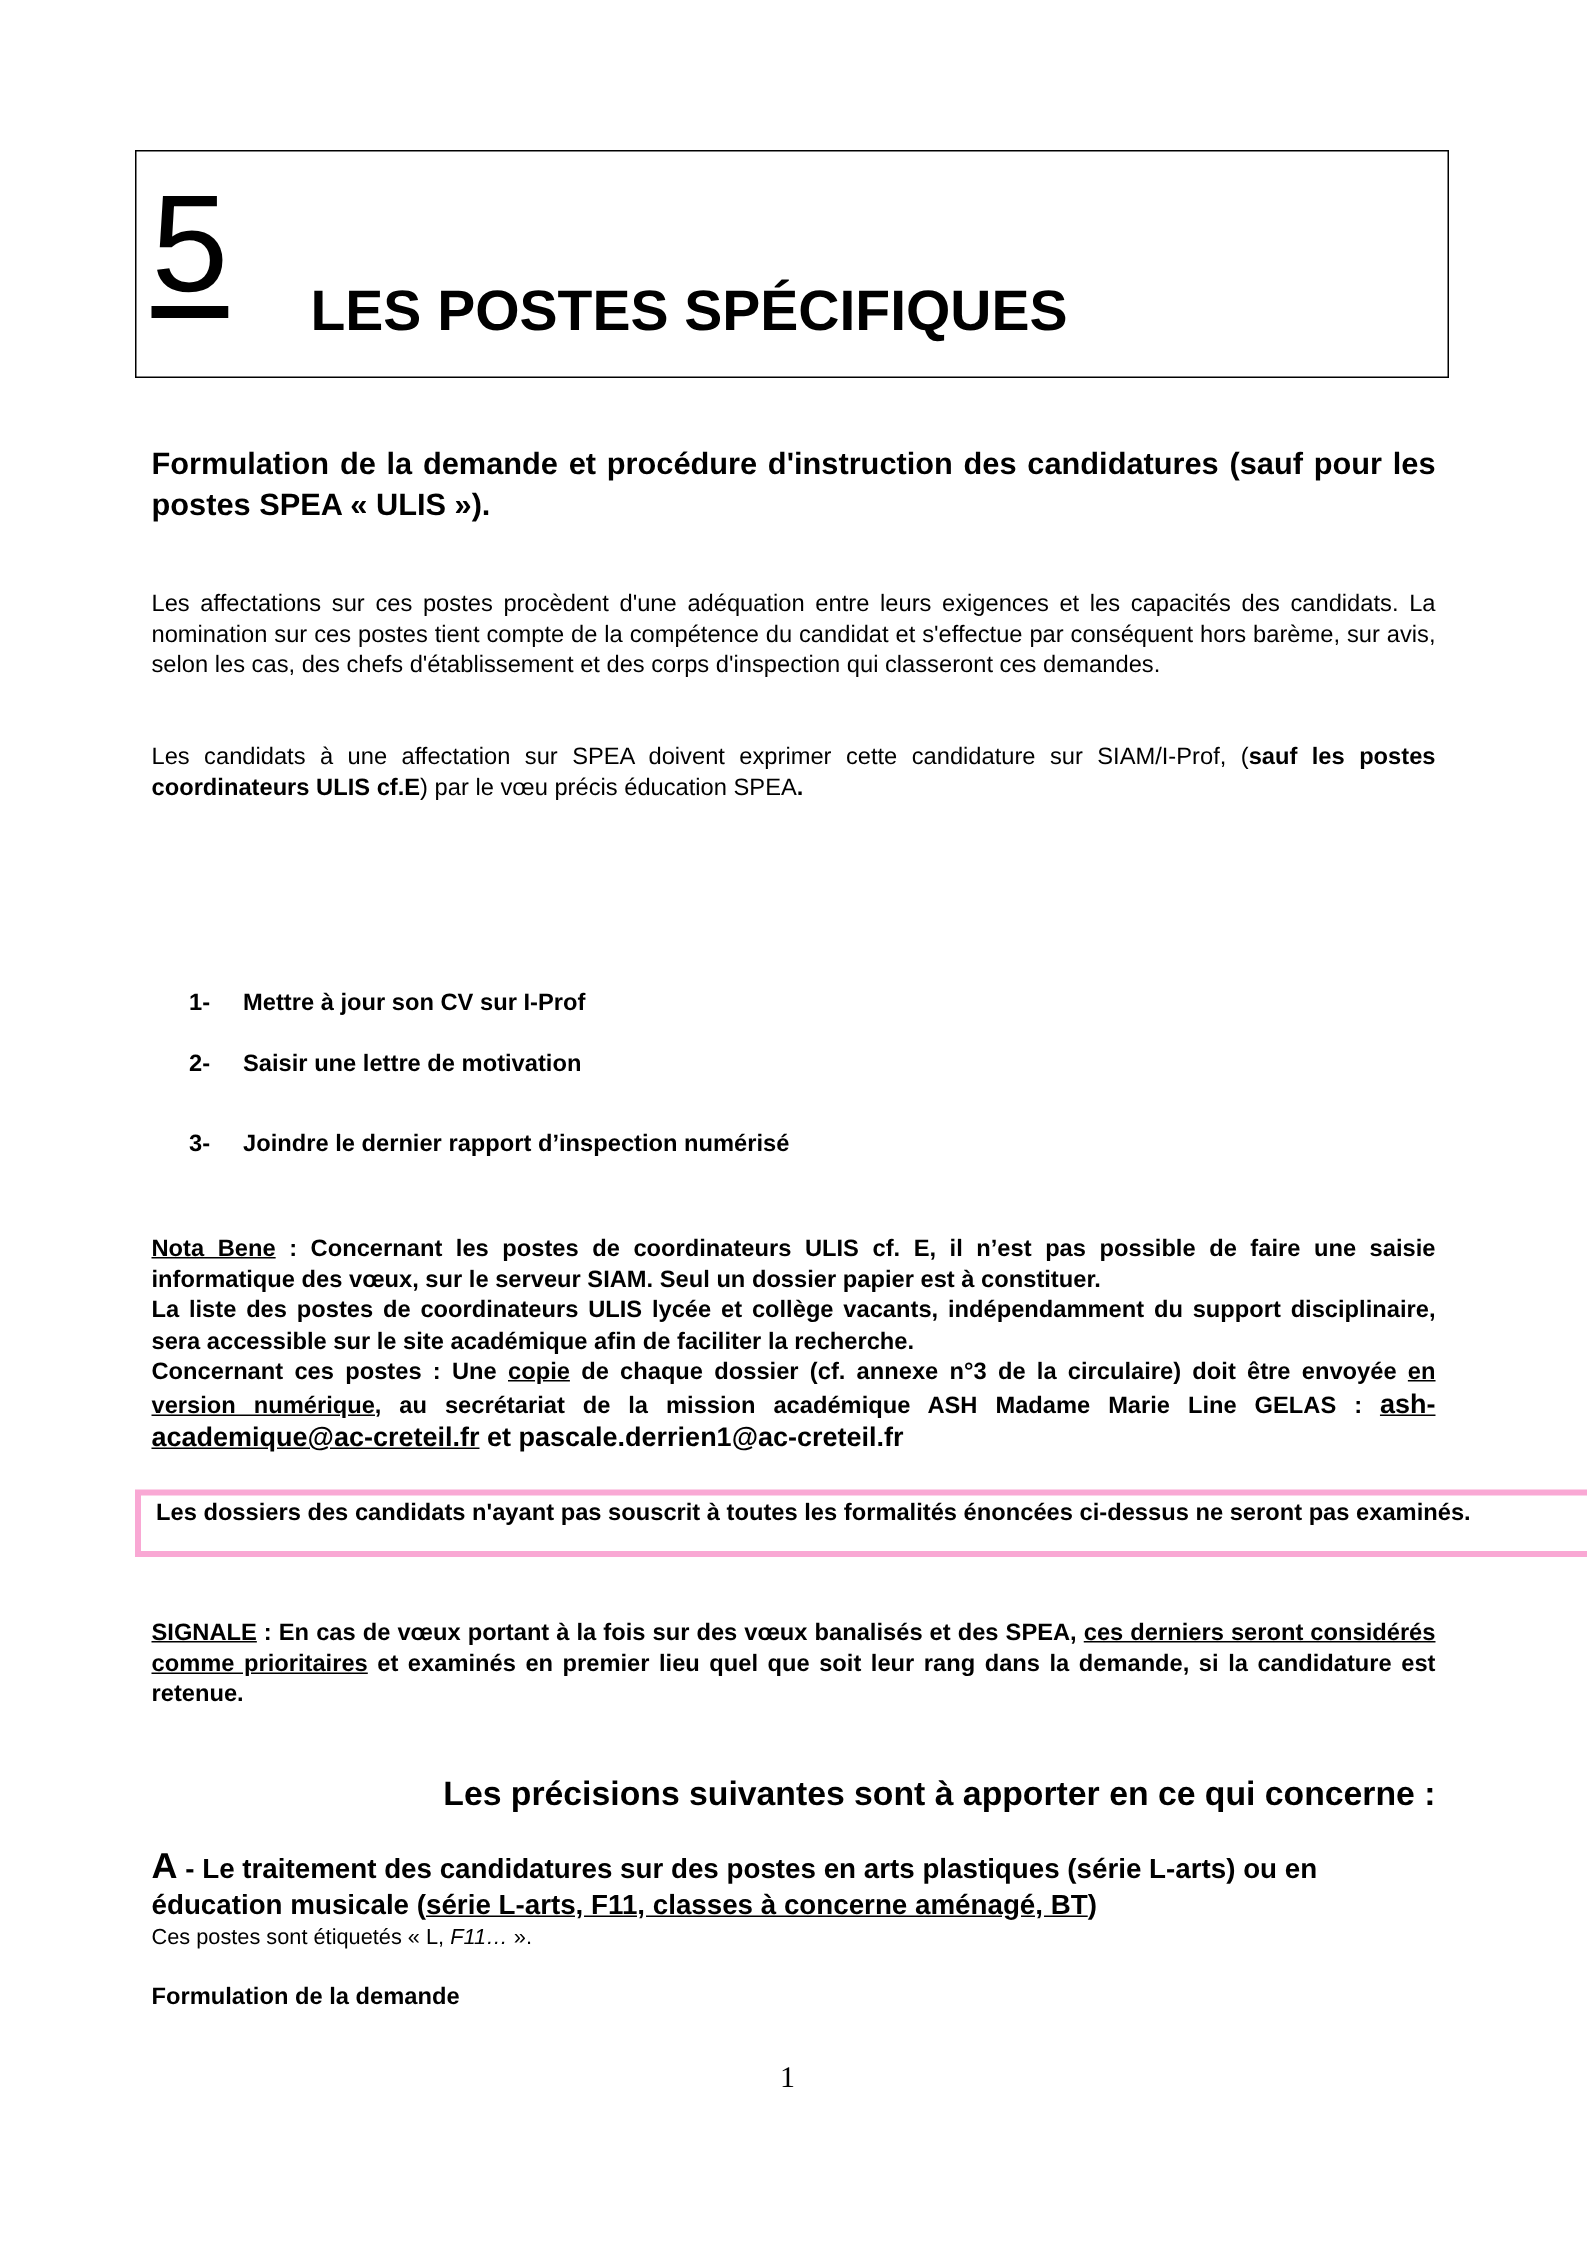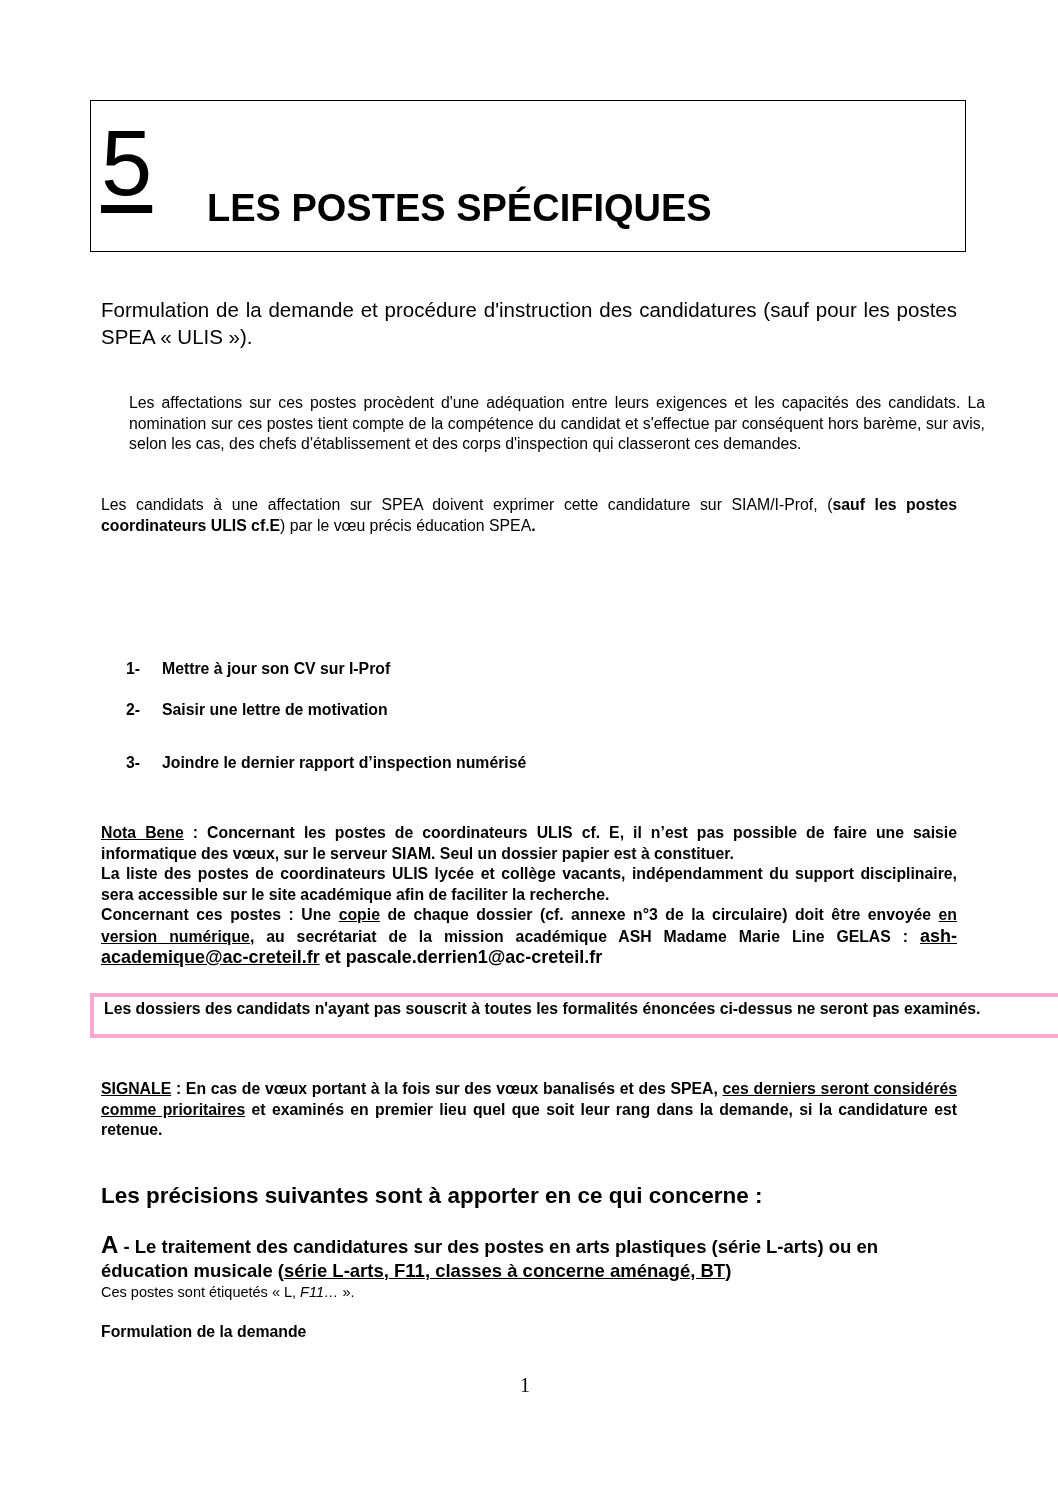--- a/index.html
+++ b/index.html
@@ -17,37 +17,37 @@
       position: absolute; left: 10px; top: 16px;
       font-size: 92px; line-height: 1; font-weight: normal;
       text-decoration: underline; text-decoration-thickness: 8px; text-underline-offset: 10px;
     }
     .chapter-title {
       position: absolute; left: 116px; top: 88px;
       font-size: 38px; font-weight: bold; line-height: 1;
     }
 
     .block { position: absolute; left: 101px; width: 856px; }
-    .h-section { font-size: 20.5px; font-weight: normal; line-height: 27px; text-align: justify; }
+    .h-section { font-size: 20.5px; font-weight: bold; line-height: 27px; text-align: justify; }
     .para { font-size: 15.8px; line-height: 20.5px; text-align: justify; }
     .para-bold { font-size: 15.8px; line-height: 20.5px; text-align: justify; font-weight: bold; }
     b { font-weight: bold; }
     u { text-decoration: underline; }
     .email { font-size: 18px; }
 
     .steps { position: absolute; left: 126px; width: 600px; font-size: 15.8px; font-weight: bold; }
     .step { position: absolute; left: 0; white-space: nowrap; }
     .step-num { display: inline-block; width: 36px; }
 
     .boxed {
       position: absolute; left: 90px; top: 993px; width: 1004px; height: 45px;
       border: 4px solid #f9a8d4; box-sizing: border-box; padding: 2px 10px 0 10px;
     }
 
-    .h-big { font-size: 22.5px; font-weight: bold; line-height: 1; white-space: nowrap; }
+    .h-big { font-size: 22.5px; font-weight: bold; line-height: 1; white-space: nowrap; text-align: right; }
     .h-a { font-size: 18.5px; font-weight: bold; line-height: 24px; }
     .h-a .letter { font-size: 24px; }
     .small-note { font-size: 14.5px; line-height: 18px; }
     .sub-h { font-size: 15.8px; font-weight: bold; }
 
     .page-number {
       position: absolute; left: 520px; top: 1374px; font-size: 20px;
       font-family: "Liberation Serif", serif;
     }
   </style>
@@ -56,21 +56,21 @@
 
 <div class="page">
 
   <div class="title-box">
     <span class="chapter-num">5</span>
     <span class="chapter-title">LES POSTES SPÉCIFIQUES</span>
   </div>
 
   <div class="block h-section" style="top:296px;">Formulation de la demande et procédure d'instruction des candidatures (sauf pour les postes SPEA « ULIS »).</div>
 
-  <div class="block para" style="top:393px;margin-left:28px;">Les affectations sur ces postes procèdent d'une adéquation entre leurs exigences et les capacités des candidats. La nomination sur ces postes tient compte de la compétence du candidat et s'effectue par conséquent hors barème, sur avis, selon les cas, des chefs d'établissement et des corps d'inspection qui classeront ces demandes.</div>
+  <div class="block para" style="top:393px;">Les affectations sur ces postes procèdent d'une adéquation entre leurs exigences et les capacités des candidats. La nomination sur ces postes tient compte de la compétence du candidat et s'effectue par conséquent hors barème, sur avis, selon les cas, des chefs d'établissement et des corps d'inspection qui classeront ces demandes.</div>
 
   <div class="block para" style="top:495px;">
     <span>Les candidats à une affectation sur SPEA doivent exprimer cette candidature sur SIAM/I-Prof, (</span><b>sauf les postes coordinateurs ULIS cf.E</b><span>)  par le vœu précis éducation SPEA</span><b>.</b>
   </div>
 
 
   <div class="steps" style="top:660px;">
     <div class="step" style="top:0px;">
       <span class="step-num">1-</span><span>Mettre à jour son CV sur I-Prof</span>
     </div>

